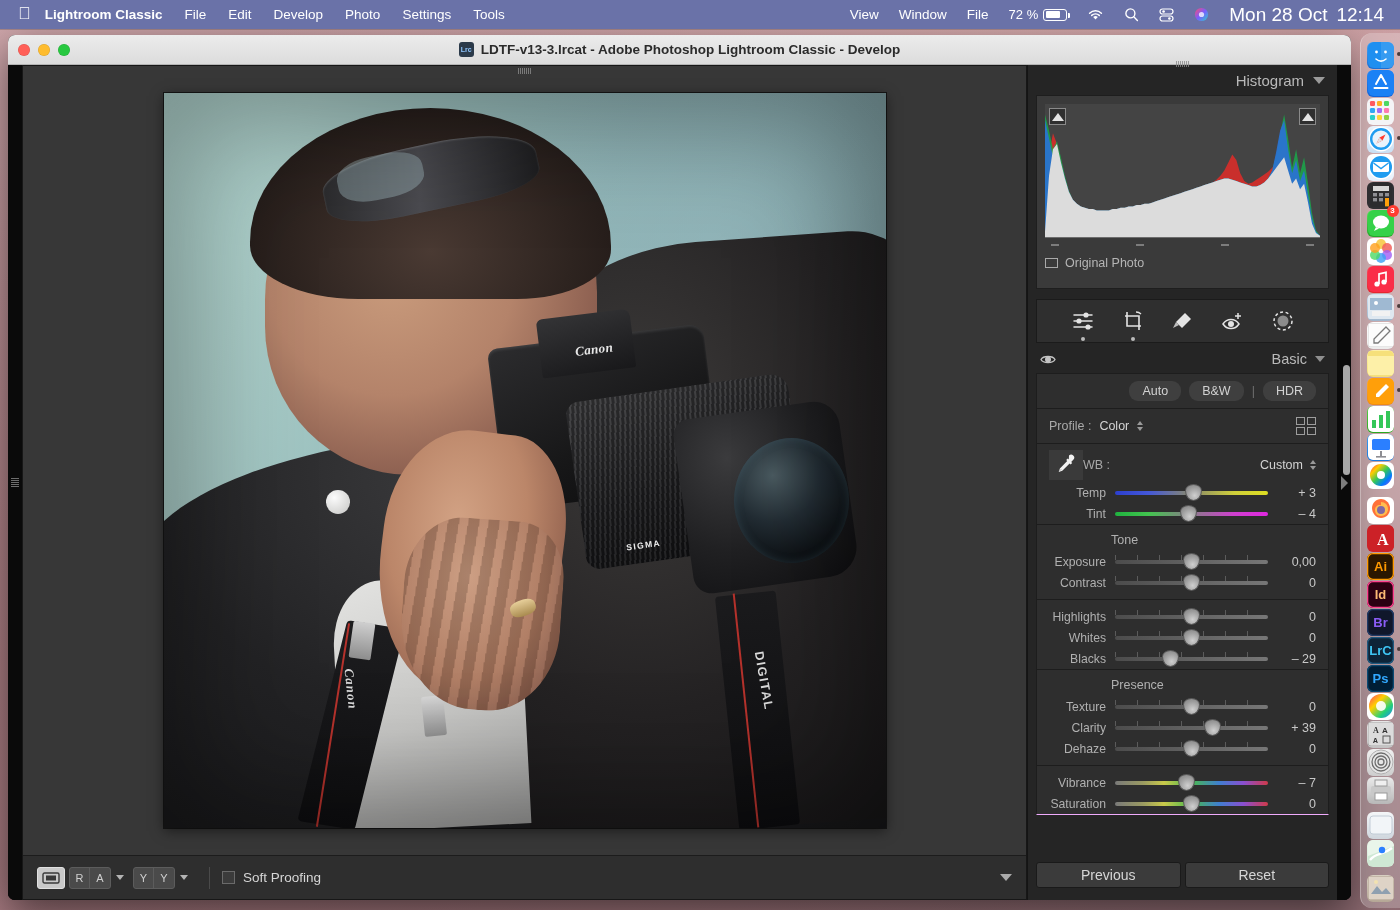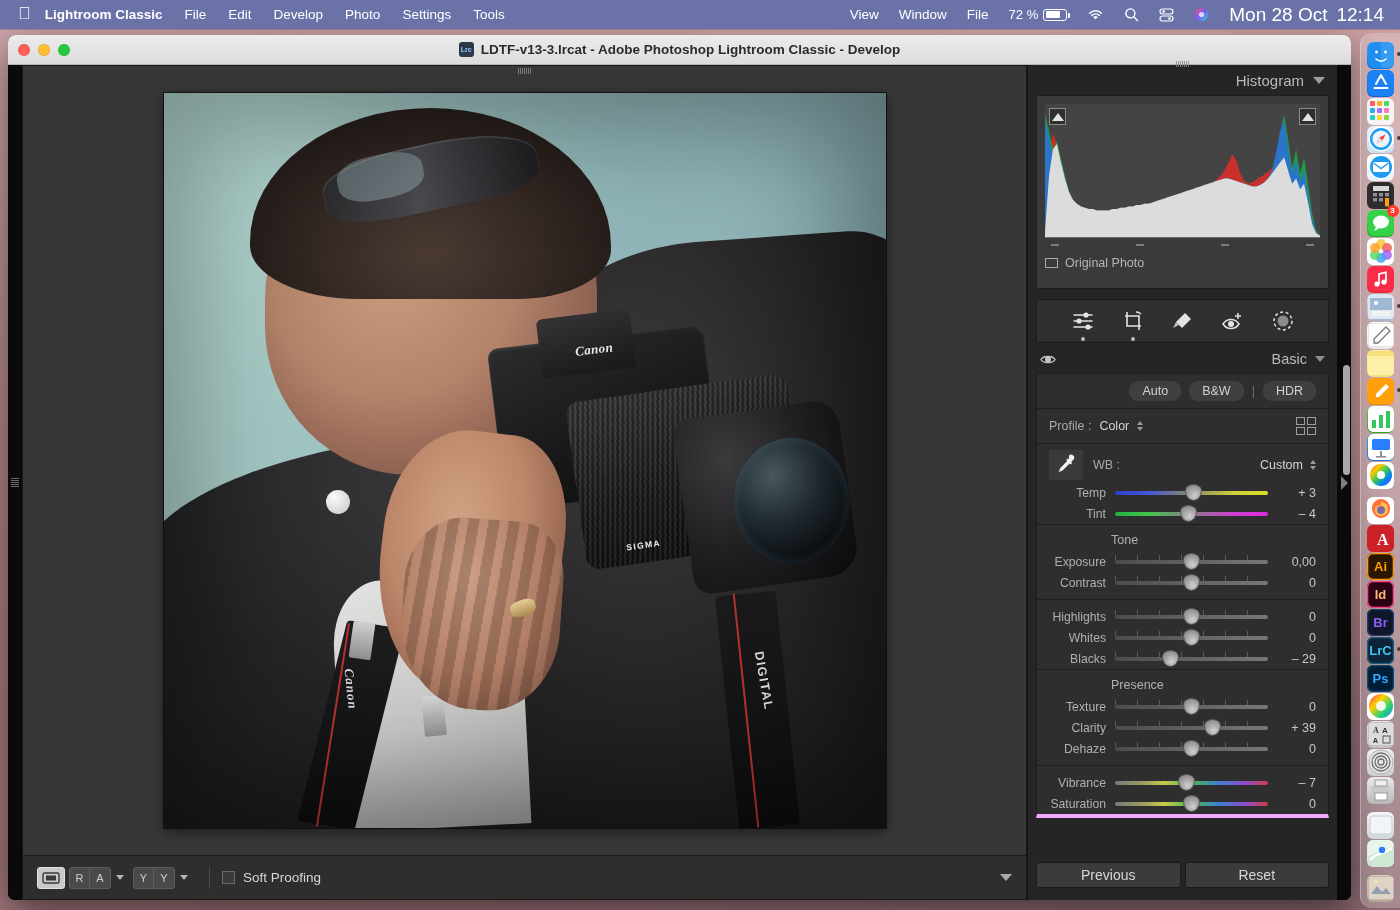--- a/index.html
+++ b/index.html
@@ -269,34 +269,34 @@
   .tsdot{width:4px;height:4px;border-radius:50%;background:#bbb;position:absolute;bottom:-9px;}
 
   .sectionhdr{
     display:flex;align-items:center;justify-content:space-between;
     padding:8px 12px 6px;color:#b9b9b9;font-size:14.5px;
   }
   .eye{width:16px;height:13px;}
   .tri-small{width:0;height:0;border-left:5px solid transparent;border-right:5px solid transparent;border-top:6px solid #8f8f8f;}
 
   .pgroup{margin:0 8px;background:#2e2e2e;border:1px solid #1d1d1d;border-bottom:none;}
-  .pgroup:last-of-type{border-bottom:4px solid #f0abfc;}
+  .pgroup:last-of-type{border-bottom:1px solid #f0abfc;}
   .modesrow{display:flex;align-items:center;justify-content:flex-end;gap:8px;padding:7px 12px;}
   .pill{background:#3f3f3f;border-radius:9px;color:#d2d2d2;font-size:12.5px;padding:3px 13px;}
   .pipe{color:#6e6e6e;font-size:12.5px;}
   .profrow{display:flex;align-items:center;padding:8px 12px;color:#a9a9a9;font-size:12.5px;gap:8px;}
   .profval{color:#d3d3d3;}
   .updown{display:flex;flex-direction:column;gap:2px;}
   .updown i{width:0;height:0;border-left:3.5px solid transparent;border-right:3.5px solid transparent;}
   .updown i.u{border-bottom:4px solid #9a9a9a;}
   .updown i.d{border-top:4px solid #9a9a9a;}
   .gridbtn{margin-left:auto;display:grid;grid-template-columns:9px 9px;grid-template-rows:8px 8px;gap:2px;}
   .gridbtn i{border:1.2px solid #9d9d9d;display:block;}
 
-  .wbrow{display:flex;align-items:center;padding:6px 12px 2px;gap:10px;}
+  .wbrow{display:flex;align-items:center;padding:6px 12px 2px;}
   .eyedrop{width:34px;height:30px;background:#3a3a3a;display:flex;align-items:center;justify-content:center;}
   .wblabel{color:#a9a9a9;font-size:12.5px;}
   .wbval{margin-left:auto;color:#d3d3d3;font-size:12.5px;display:flex;align-items:center;gap:7px;}
 
   .slider{display:flex;align-items:center;padding:2px 12px;height:21px;}
   .sl-name{width:66px;text-align:right;color:#b0b0b0;font-size:12.2px;padding-right:9px;flex:0 0 auto;}
   .sl-track{flex:1;position:relative;height:14px;display:flex;align-items:center;}
   .sl-bar{position:absolute;left:0;right:0;height:4px;border-radius:2px;background:linear-gradient(90deg,#4c4c4c,#777);}
   .sl-bar.temp{background:linear-gradient(90deg,#2c3fcf 0%,#4458d8 22%,#8a8a6a 50%,#cfcf3a 78%,#dede22 100%);}
   .sl-bar.tint{background:linear-gradient(90deg,#1fb33f 0%,#43c44f 22%,#8a7a8a 50%,#cf3fcf 78%,#e028e0 100%);}

